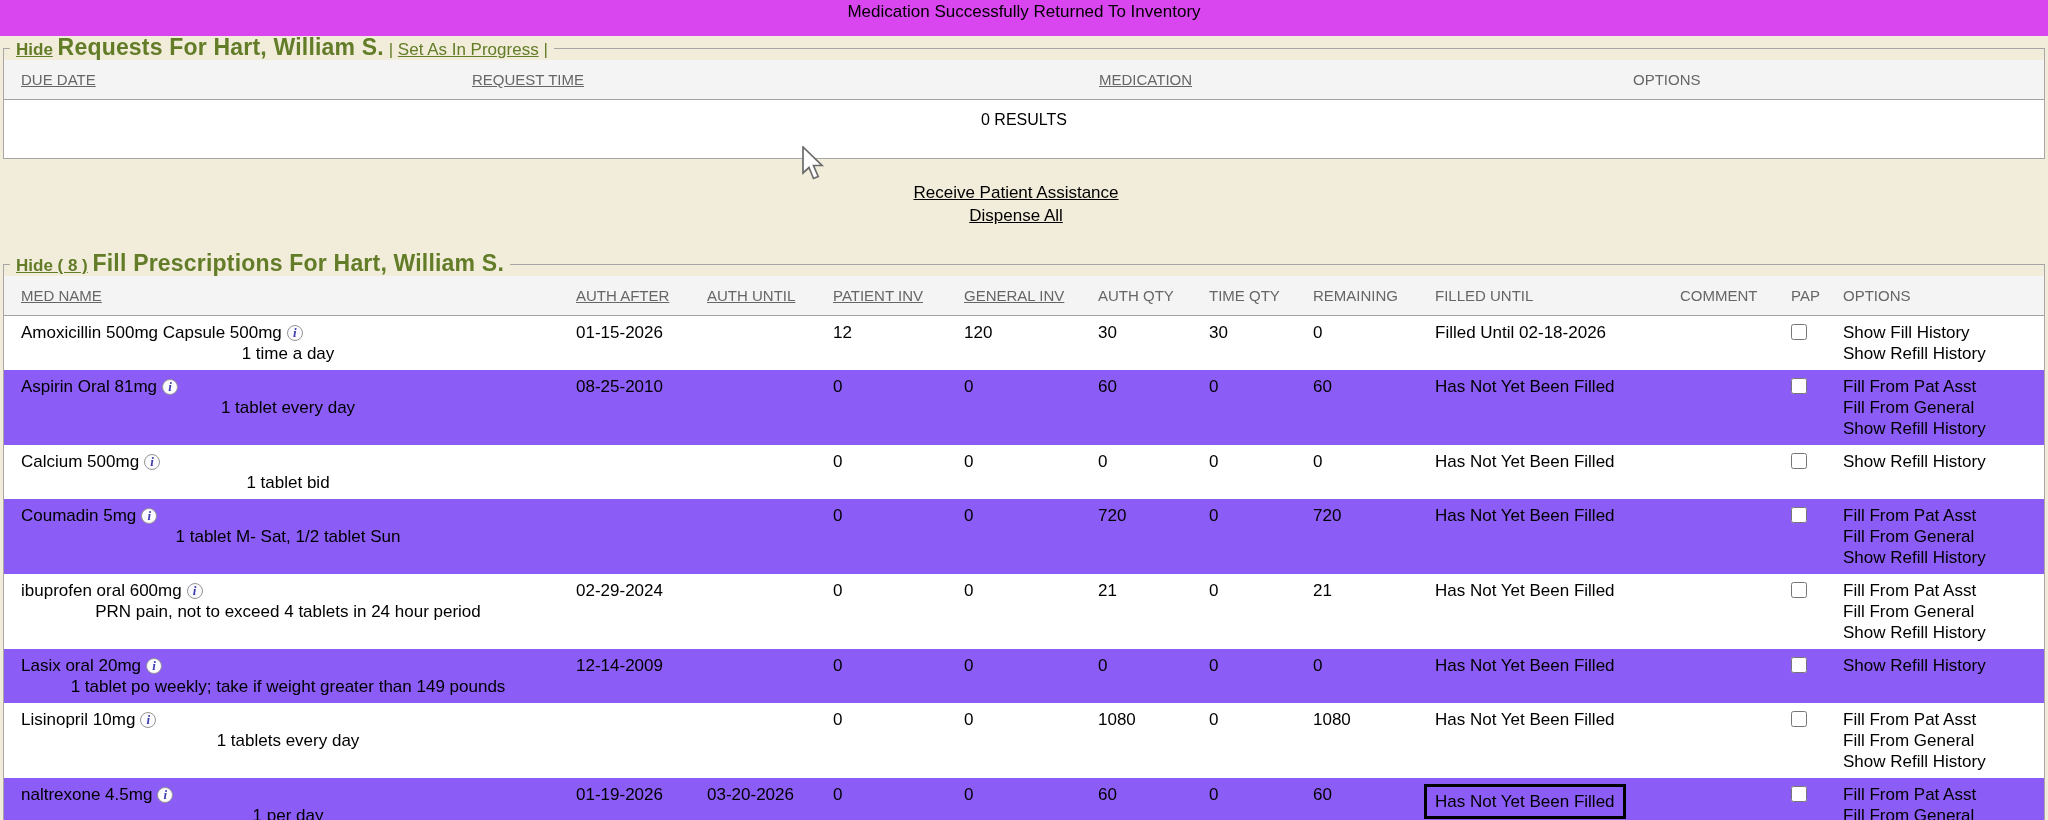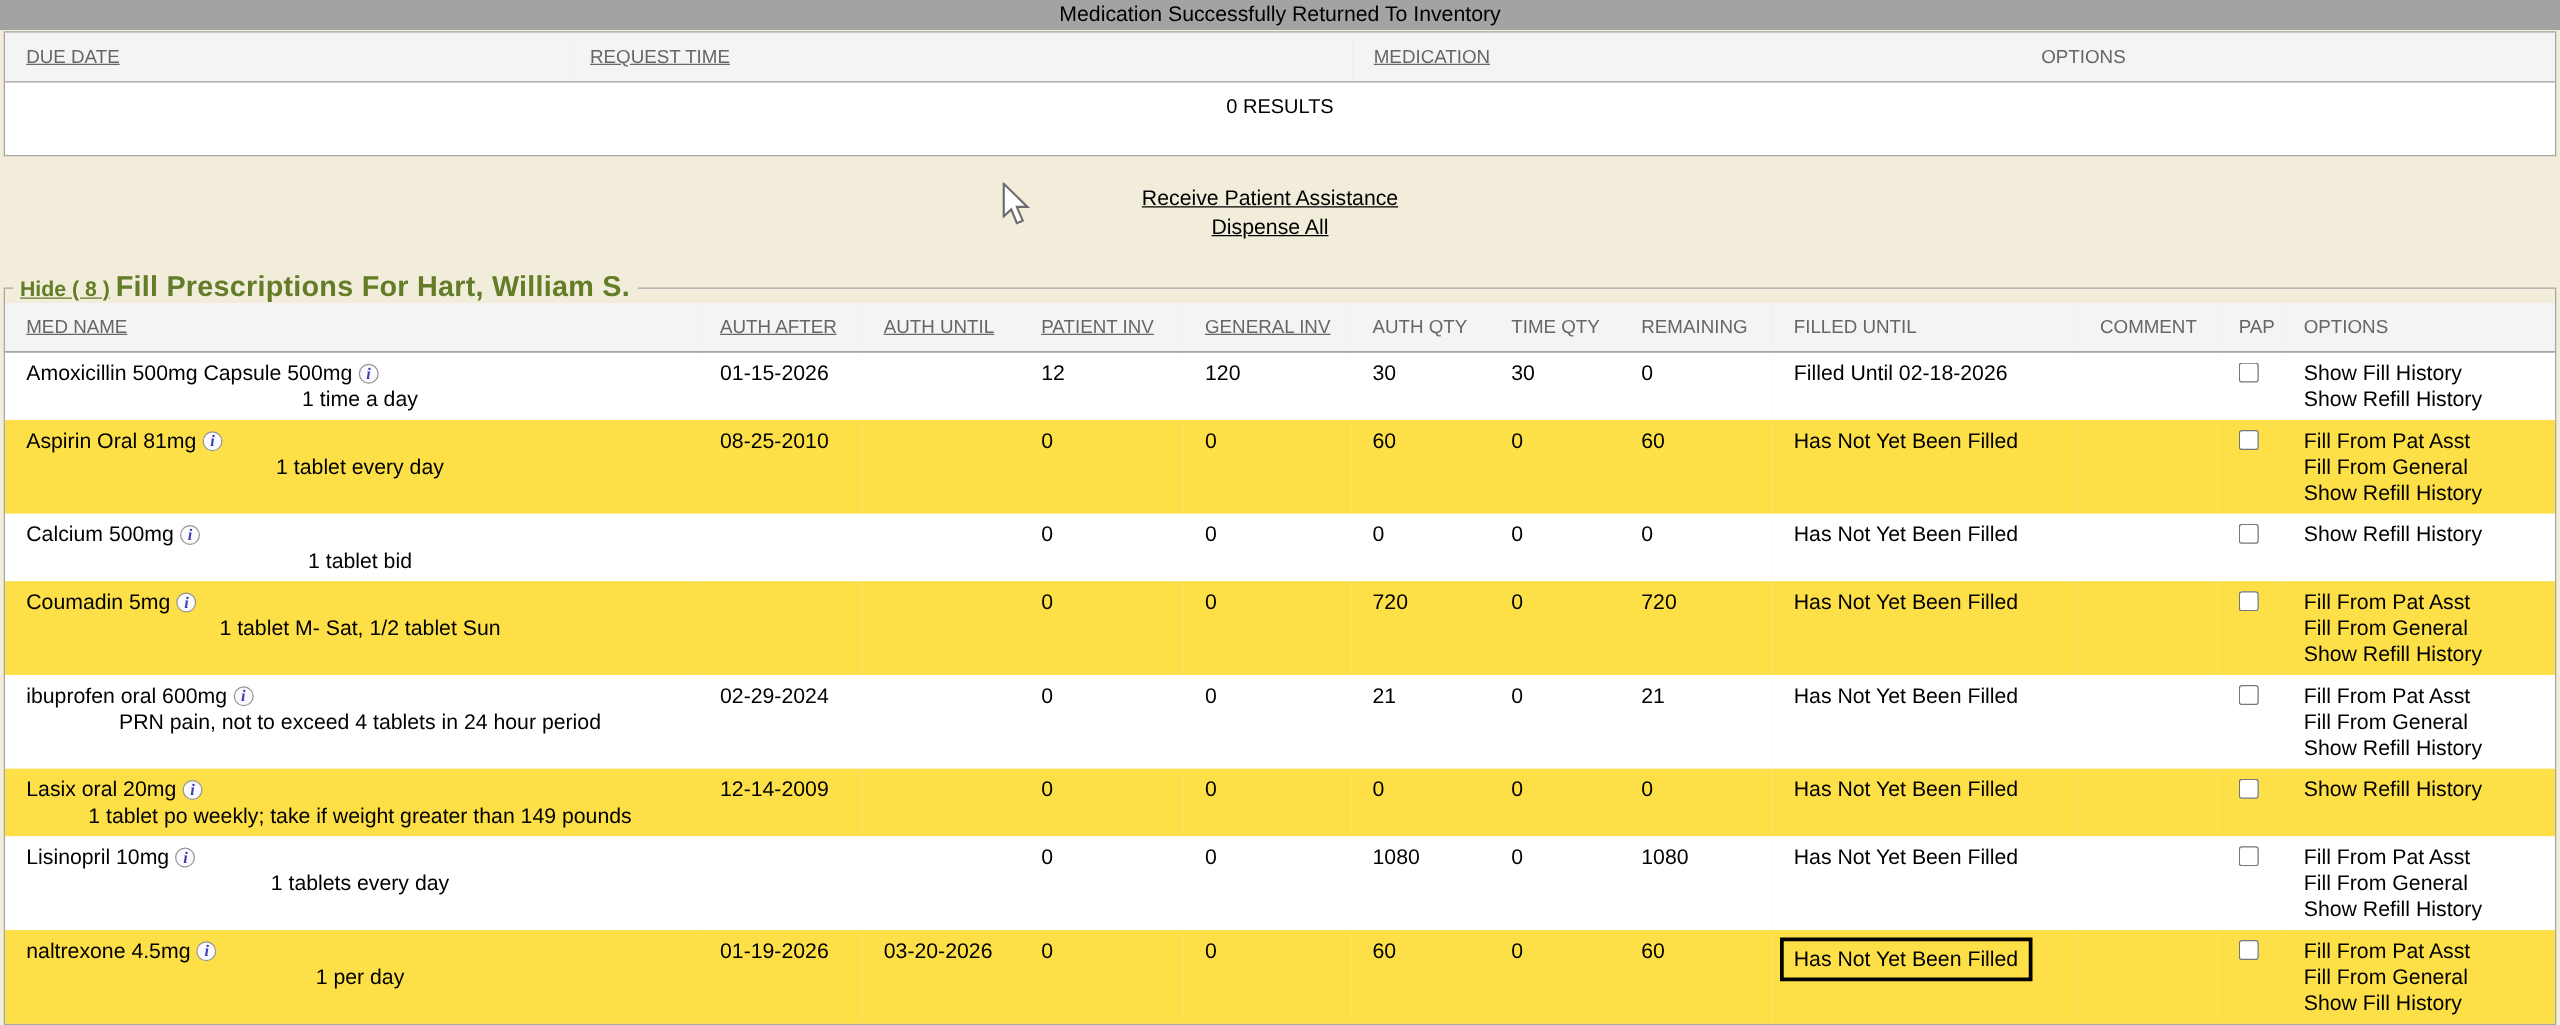--- a/index.html
+++ b/index.html
@@ -3,40 +3,40 @@
 <meta charset="utf-8">
 <style>
   * { box-sizing: border-box; }
   html,body { margin:0; padding:0; }
   body {
     width:2048px; height:820px; overflow:hidden; position:relative;
     background:#f2ecda; color:#000;
     font-family:"Liberation Sans", sans-serif; font-size:17px; line-height:21px;
   }
   
-  .top-bar { background:#a3a3a3; height:24px; text-align:center; font-size:17px; line-height:23px; }
+  .top-bar { background:#d946ef; height:36px; text-align:center; font-size:17px; line-height:23px; }
 
   
   fieldset { margin:1px 3px 0 3px; border:1px solid #a6a6a6; padding:0; }
   legend { margin-left:6px; padding:0 6px; white-space:nowrap; }
   .hide-link { color:#627c28; font-weight:bold; font-size:17px; text-decoration:underline; cursor:pointer; }
   .section-title { color:#627c28; font-weight:bold; font-size:23px; letter-spacing:0.2px; }
   .legend-sep { color:#627c28; font-size:17px; }
   .green-link { color:#627c28; font-size:17px; text-decoration:underline; cursor:pointer; }
 
   table { border-collapse:collapse; width:100%; table-layout:fixed; }
   thead th {
     background:#f4f4f4; text-align:left; font-weight:normal; color:#666;
     font-size:15px; padding:9px 4px 9px 17px; border-bottom:1px solid #a3a3a3;
     white-space:nowrap; overflow:hidden;
   }
   thead th a.sort { color:#666; text-decoration:underline; cursor:pointer; }
   tbody td { vertical-align:top; padding:6px 4px 6px 17px; font-size:17px; }
   tbody tr { background:#ffffff; }
-  tbody tr.alt { background:#fde047; }
+  tbody tr.alt { background:#8b5cf6; }
 
   .results-row td { background:#ffffff; text-align:center; padding:9px 0 28px 0; font-size:16px; }
 
   .med-name { white-space:nowrap; }
   .sig { white-space:nowrap;text-align:center; }
   .info-icon {
     display:inline-block; width:16px; height:16px; line-height:14px; margin-left:5px;
     border:1px solid #959595; border-radius:50%; text-align:center;
     font-family:"Liberation Serif", serif; font-style:italic; font-weight:bold;
     color:#3d3dae; font-size:13px; background:#fafaff; vertical-align:1px; cursor:pointer;
@@ -50,20 +50,27 @@
   .cursor { position:absolute; left:800px; top:146px; z-index:10; pointer-events:none; }
 </style>
 </head>
 <body>
 
 <div class="top-bar">
   <span>Medication Successfully Returned To Inventory</span>
 </div>
 
 <fieldset>
+  <legend>
+    <a class="hide-link" href="#">Hide</a>
+    <span class="section-title">Requests For Hart, William S.</span>
+    <span class="legend-sep">|</span>
+    <a class="green-link" href="#">Set As In Progress</a>
+    <span class="legend-sep">|</span>
+  </legend>
   <table>
     <colgroup>
         <col style="width:451px">
         <col style="width:627px">
         <col style="width:534px">
         <col>
       </colgroup>
     <thead>
       <tr>
         <th><a class="sort" href="#">DUE DATE</a></th>

